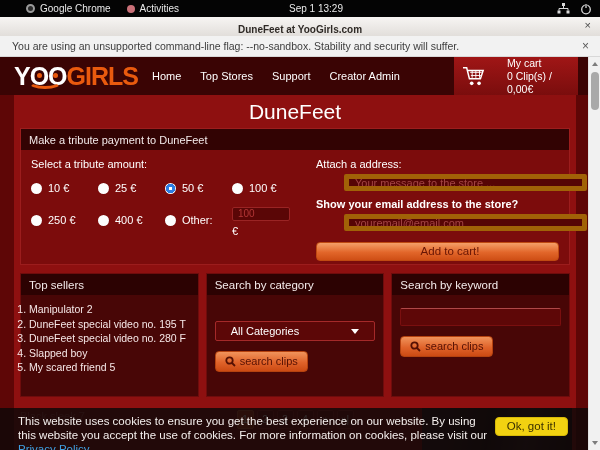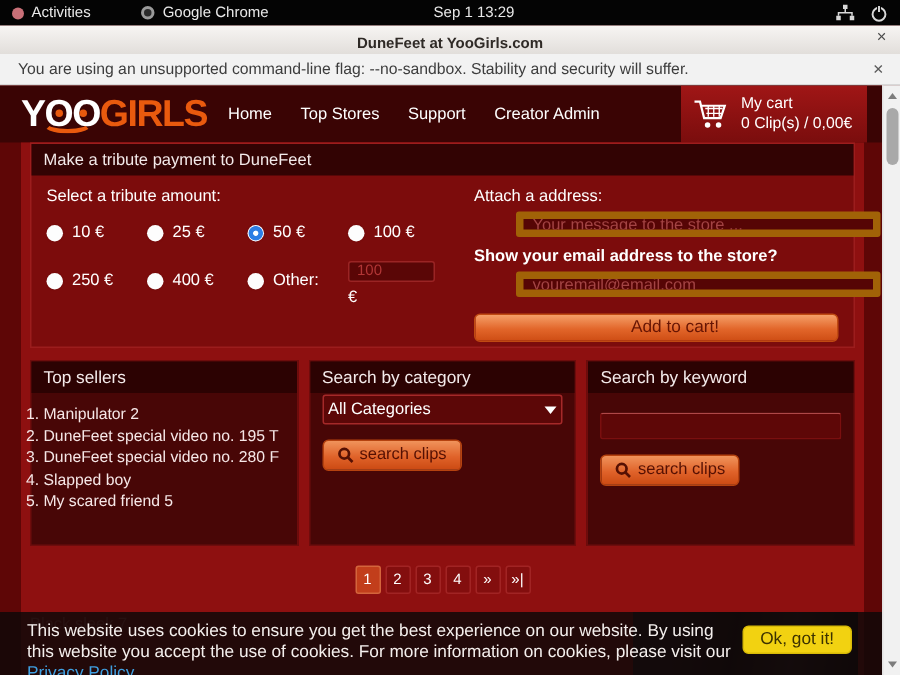--- a/index.html
+++ b/index.html
@@ -44,21 +44,21 @@
   .logo .l1 { color:#ffffff; } .logo .l2 { color:#e95a0e; }
   .logo .eye { position:absolute; top:14px; width:5px; height:5px; border-radius:50%; background:#e95a0e; }
   .logo .eye.e1 { left:23px; } .logo .eye.e2 { left:39px; }
   .logo .smile { position:absolute; left:14px; top:16px; width:34px; height:14px; border:3px solid transparent;
                  border-bottom:3px solid #e95a0e; border-radius:50%; }
   .nav { position:absolute; left:152px; top:0; height:38px; display:flex; align-items:center; gap:19px;
          font-size:11px; color:#fff; }
   .nav span { cursor:default; }
   .cart { position:absolute; right:10px; top:0; width:124px; height:38px;
           background:linear-gradient(#a01616,#7a0d0d); display:flex; align-items:center; gap:8px; padding:0 8px; }
-  .cart-text { color:#fff; font-size:10.5px; line-height:13px; }
+  .cart-text { color:#fff; font-size:10.5px; line-height:13px;margin-left:13px; }
 
   
   .content { position:absolute; left:14px; right:12px; top:38px; bottom:0; background:#8e1010; }
   .page-title { text-align:center; color:#fff; font-size:21px; padding:5px 0 4px; }
 
   .panel-border { margin:0 6px; background:#7c0c0c; border:1px solid #9c1d1d; }
   .panel-header { background:#320303; color:#f3eaea; font-size:11px; padding:5px 8px 4px; }
 
   .tribute-body { display:flex; padding:8px 10px 12px; gap:14px; height:114px; }
   .col { flex:1; }
@@ -82,22 +82,22 @@
   .btn-orange { display:block; width:100%; height:19px; margin-top:11px;
                 background:linear-gradient(#f59f68,#e2662a 55%,#cf4e15); border:1px solid #c04a12;
                 border-radius:4px; color:#671504; font-size:11.5px; text-align:center; line-height:17px; cursor:default;padding-left:25px; }
 
   .panels-row { display:flex; gap:7px; margin:8px 6px 0; height:124px; }
   .mini-panel { flex:1; background:#480606; border:1px solid #6e0c0c; }
   .mini-header { background:#2c0202; color:#f3eaea; font-size:11.5px; padding:5px 8px 4px; }
   .sellers-list { margin:7px 0 0 0; padding-left:8px; color:#f6e7e7; font-size:10.5px; line-height:14.5px; }
   .sellers-list li { cursor:default; }
 
-  .select-box { margin:1px 8px 0; height:20px; background:#5c0707; border:1px solid #a52929; border-radius:2px;
-                display:flex; align-items:center; justify-content:space-between; padding:0 3px;
+  .select-box { margin:26px 8px 0; height:20px; background:#5c0707; border:1px solid #a52929; border-radius:2px;
+                display:flex; align-items:center; justify-content:space-between; padding:0 15px;
                 color:#fff; font-size:11px; cursor:default; }
   .caret-down { width:0; height:0; border-left:4px solid transparent; border-right:4px solid transparent; border-top:5px solid #fff; }
 
   .btn-search { display:inline-flex; align-items:center; gap:4px; margin:10px 8px 0;
                 background:linear-gradient(#f0935b,#e0632a 55%,#cc4a13); border:1px solid #b5420f;
                 border-radius:4px; color:#551003; font-size:11px; padding:3px 9px 4px; cursor:default; }
 
   .keyword-input { display:block; width:calc(100% - 16px); margin:13px 8px 0; height:18px;
                    background:#5e0707; border:1px solid #7a0f0f; border-top:1px solid #b04848;
                    border-radius:2px; color:#eee; font-size:11px; padding:0 6px; }
@@ -116,27 +116,27 @@
   .cookie-link { color:#3f9fe0; cursor:default; }
   .btn-cookie { position:absolute; right:20px; top:9px; background:#f2d211; border:1px solid #d8ba07;
                 border-radius:4px; color:#3c3200; font-size:11.5px; padding:2px 11px 3px; cursor:default; }
 
   svg { display:block; }
 </style>
 </head>
 <body>
 
 <div class="topbar">
+  <div class="tb-item" style="margin-left:18px;">
+    <span class="chrome-orb"></span>
+    <span>Google Chrome</span>
+  </div>
   <div class="tb-item">
     <span class="dot-activities"></span>
     <span>Activities</span>
-  </div>
-  <div class="tb-item" style="margin-left:18px;">
-    <span class="chrome-orb"></span>
-    <span>Google Chrome</span>
   </div>
   <div class="tb-clock">Sep 1 13:29</div>
   <div class="tb-right">
     <span>
       <svg width="13" height="11" viewBox="0 0 13 11">
         <rect x="5" y="0" width="3" height="3" fill="#d8d8d8"></rect>
         <rect x="0.5" y="7.5" width="3" height="3" fill="#d8d8d8"></rect>
         <rect x="9.5" y="7.5" width="3" height="3" fill="#d8d8d8"></rect>
         <path d="M6.5 3v2.5M2 7.5V5.5h9v2" stroke="#d8d8d8" stroke-width="1" fill="none"></path>
       </svg>
@@ -188,20 +188,21 @@
           </svg>
         </span>
         <div class="cart-text">
           <div>My cart</div>
           <div>0 Clip(s) / 0,00€</div>
         </div>
       </div>
     </div>
 
     <div class="content">
+      <div class="page-title">DuneFeet</div>
 
       <div class="panel-border">
         <div class="panel-header">Make a tribute payment to DuneFeet</div>
         <div class="tribute-body">
           <div class="col">
             <div class="form-label">Select a tribute amount:</div>
             <div class="amount-grid">
               <div class="amount">
                 <span class="radio"></span>
                 <span>10 €</span>

